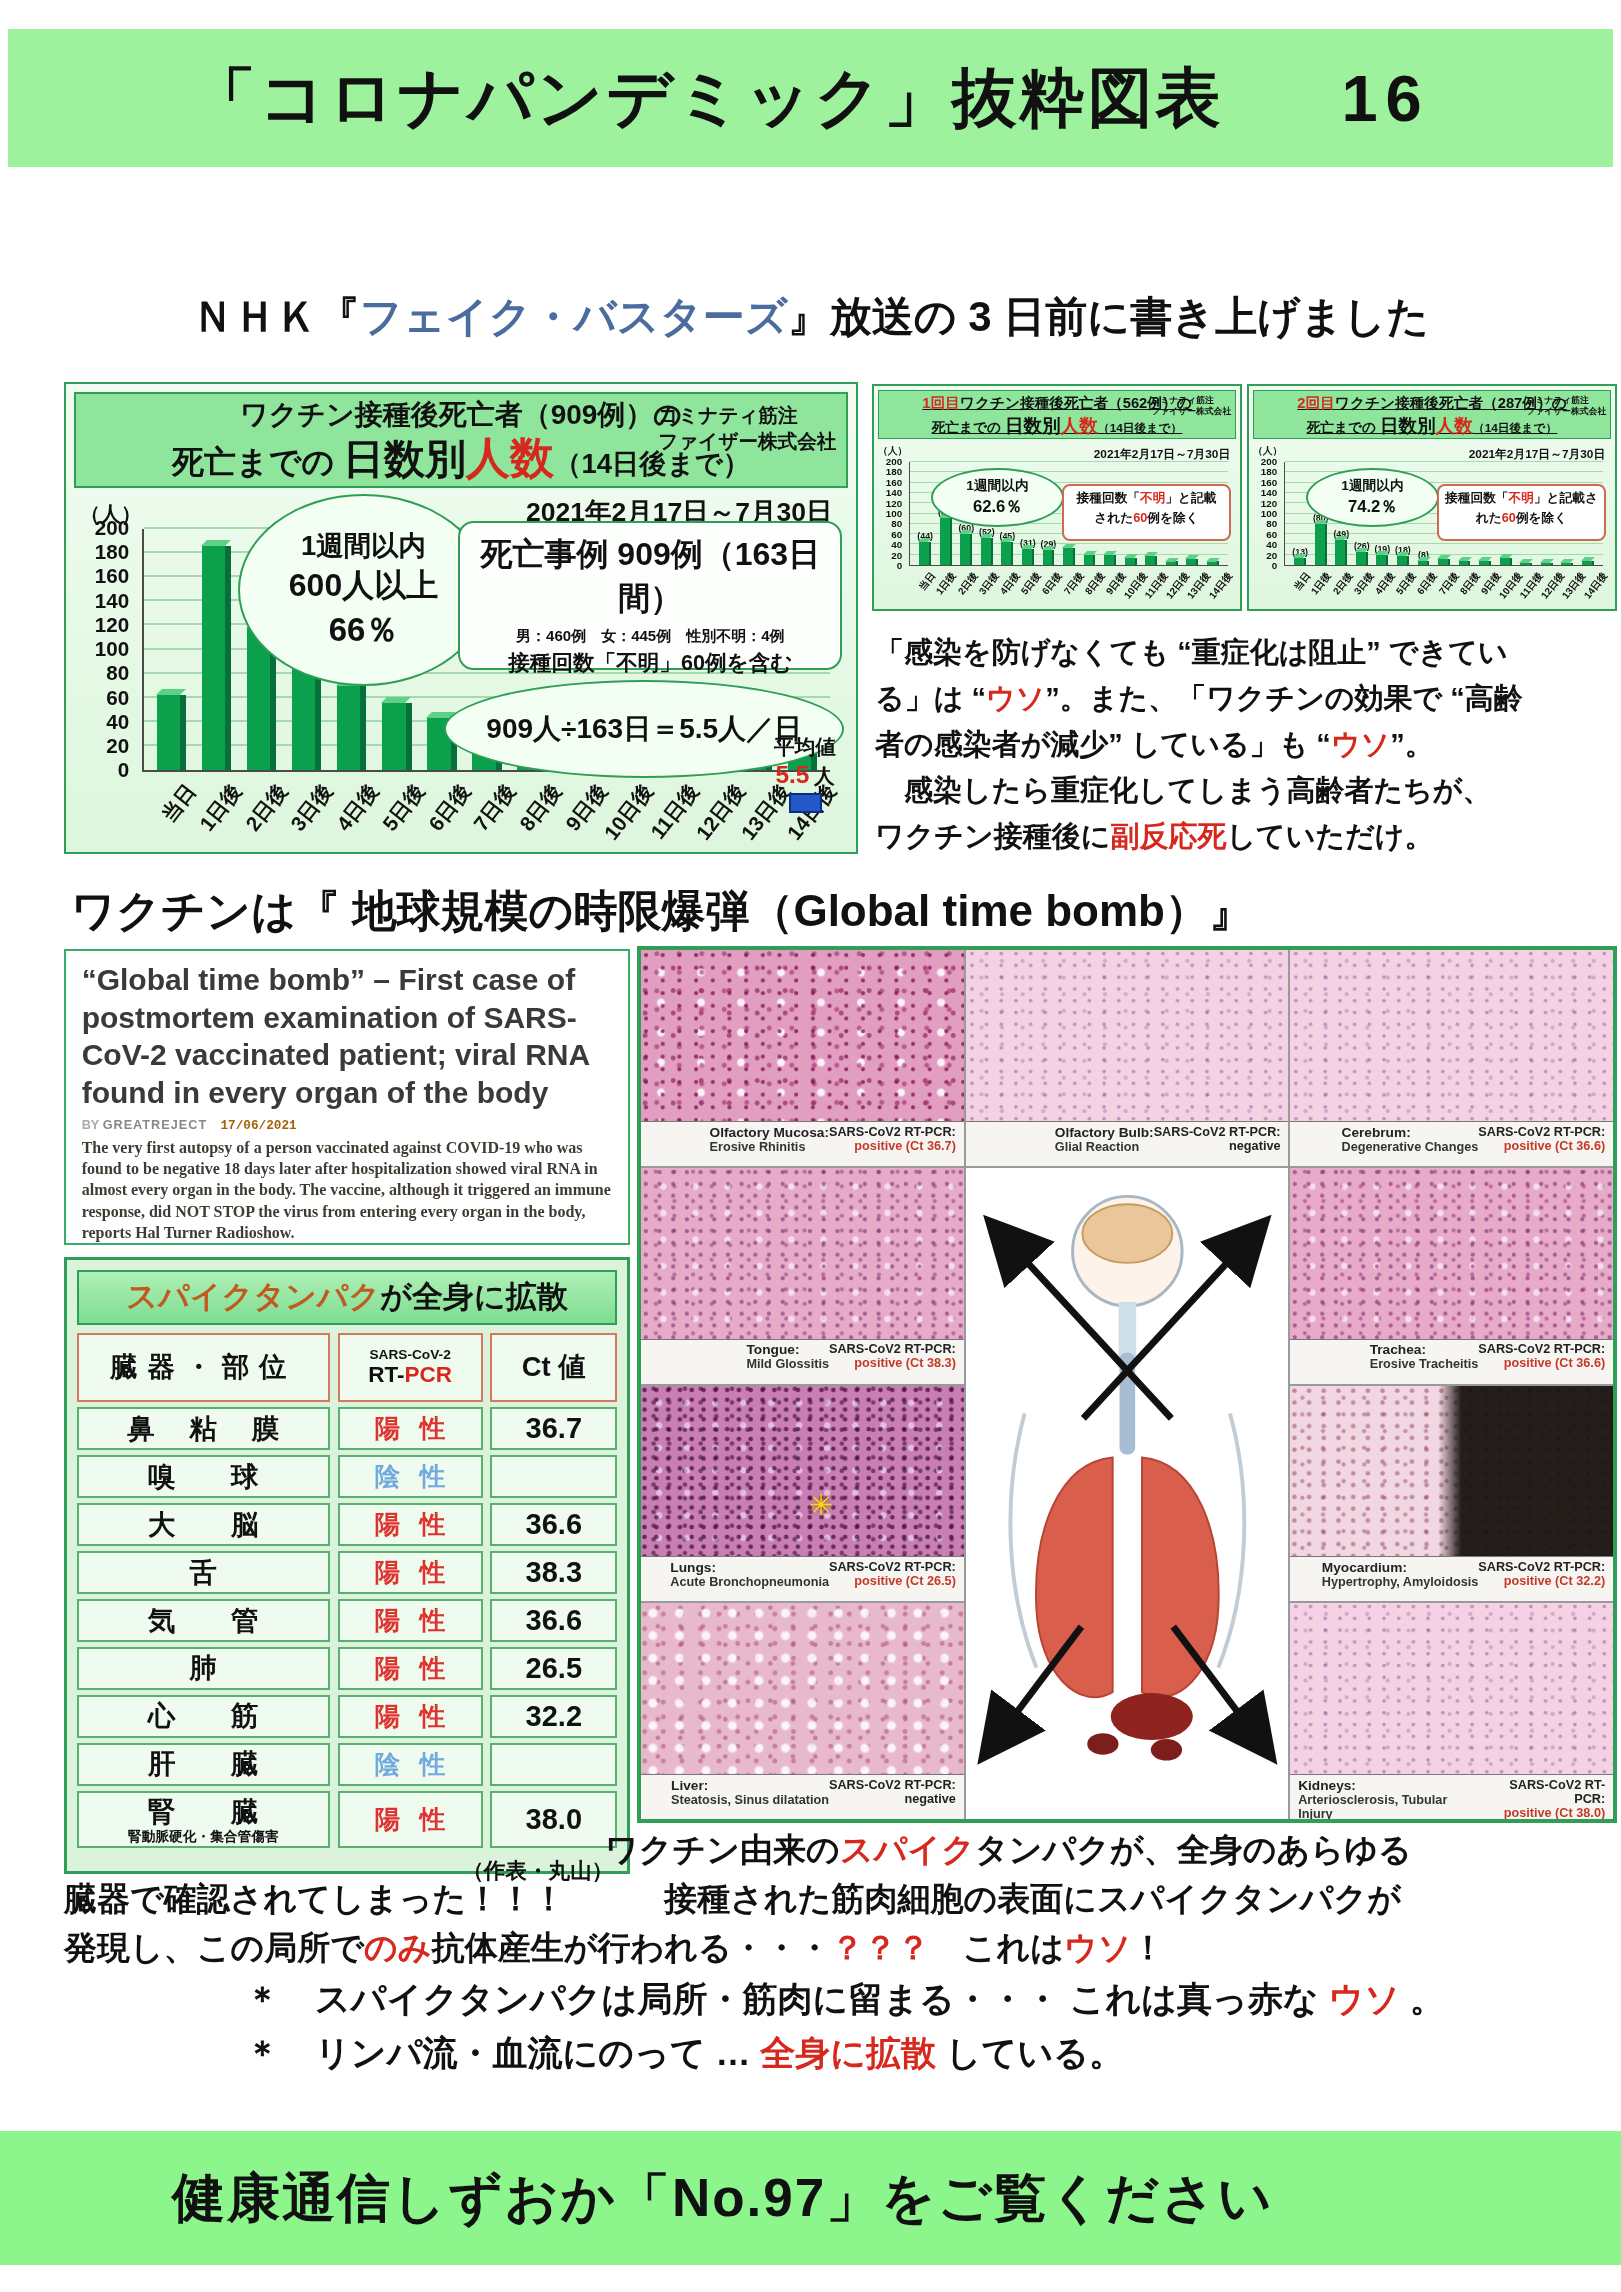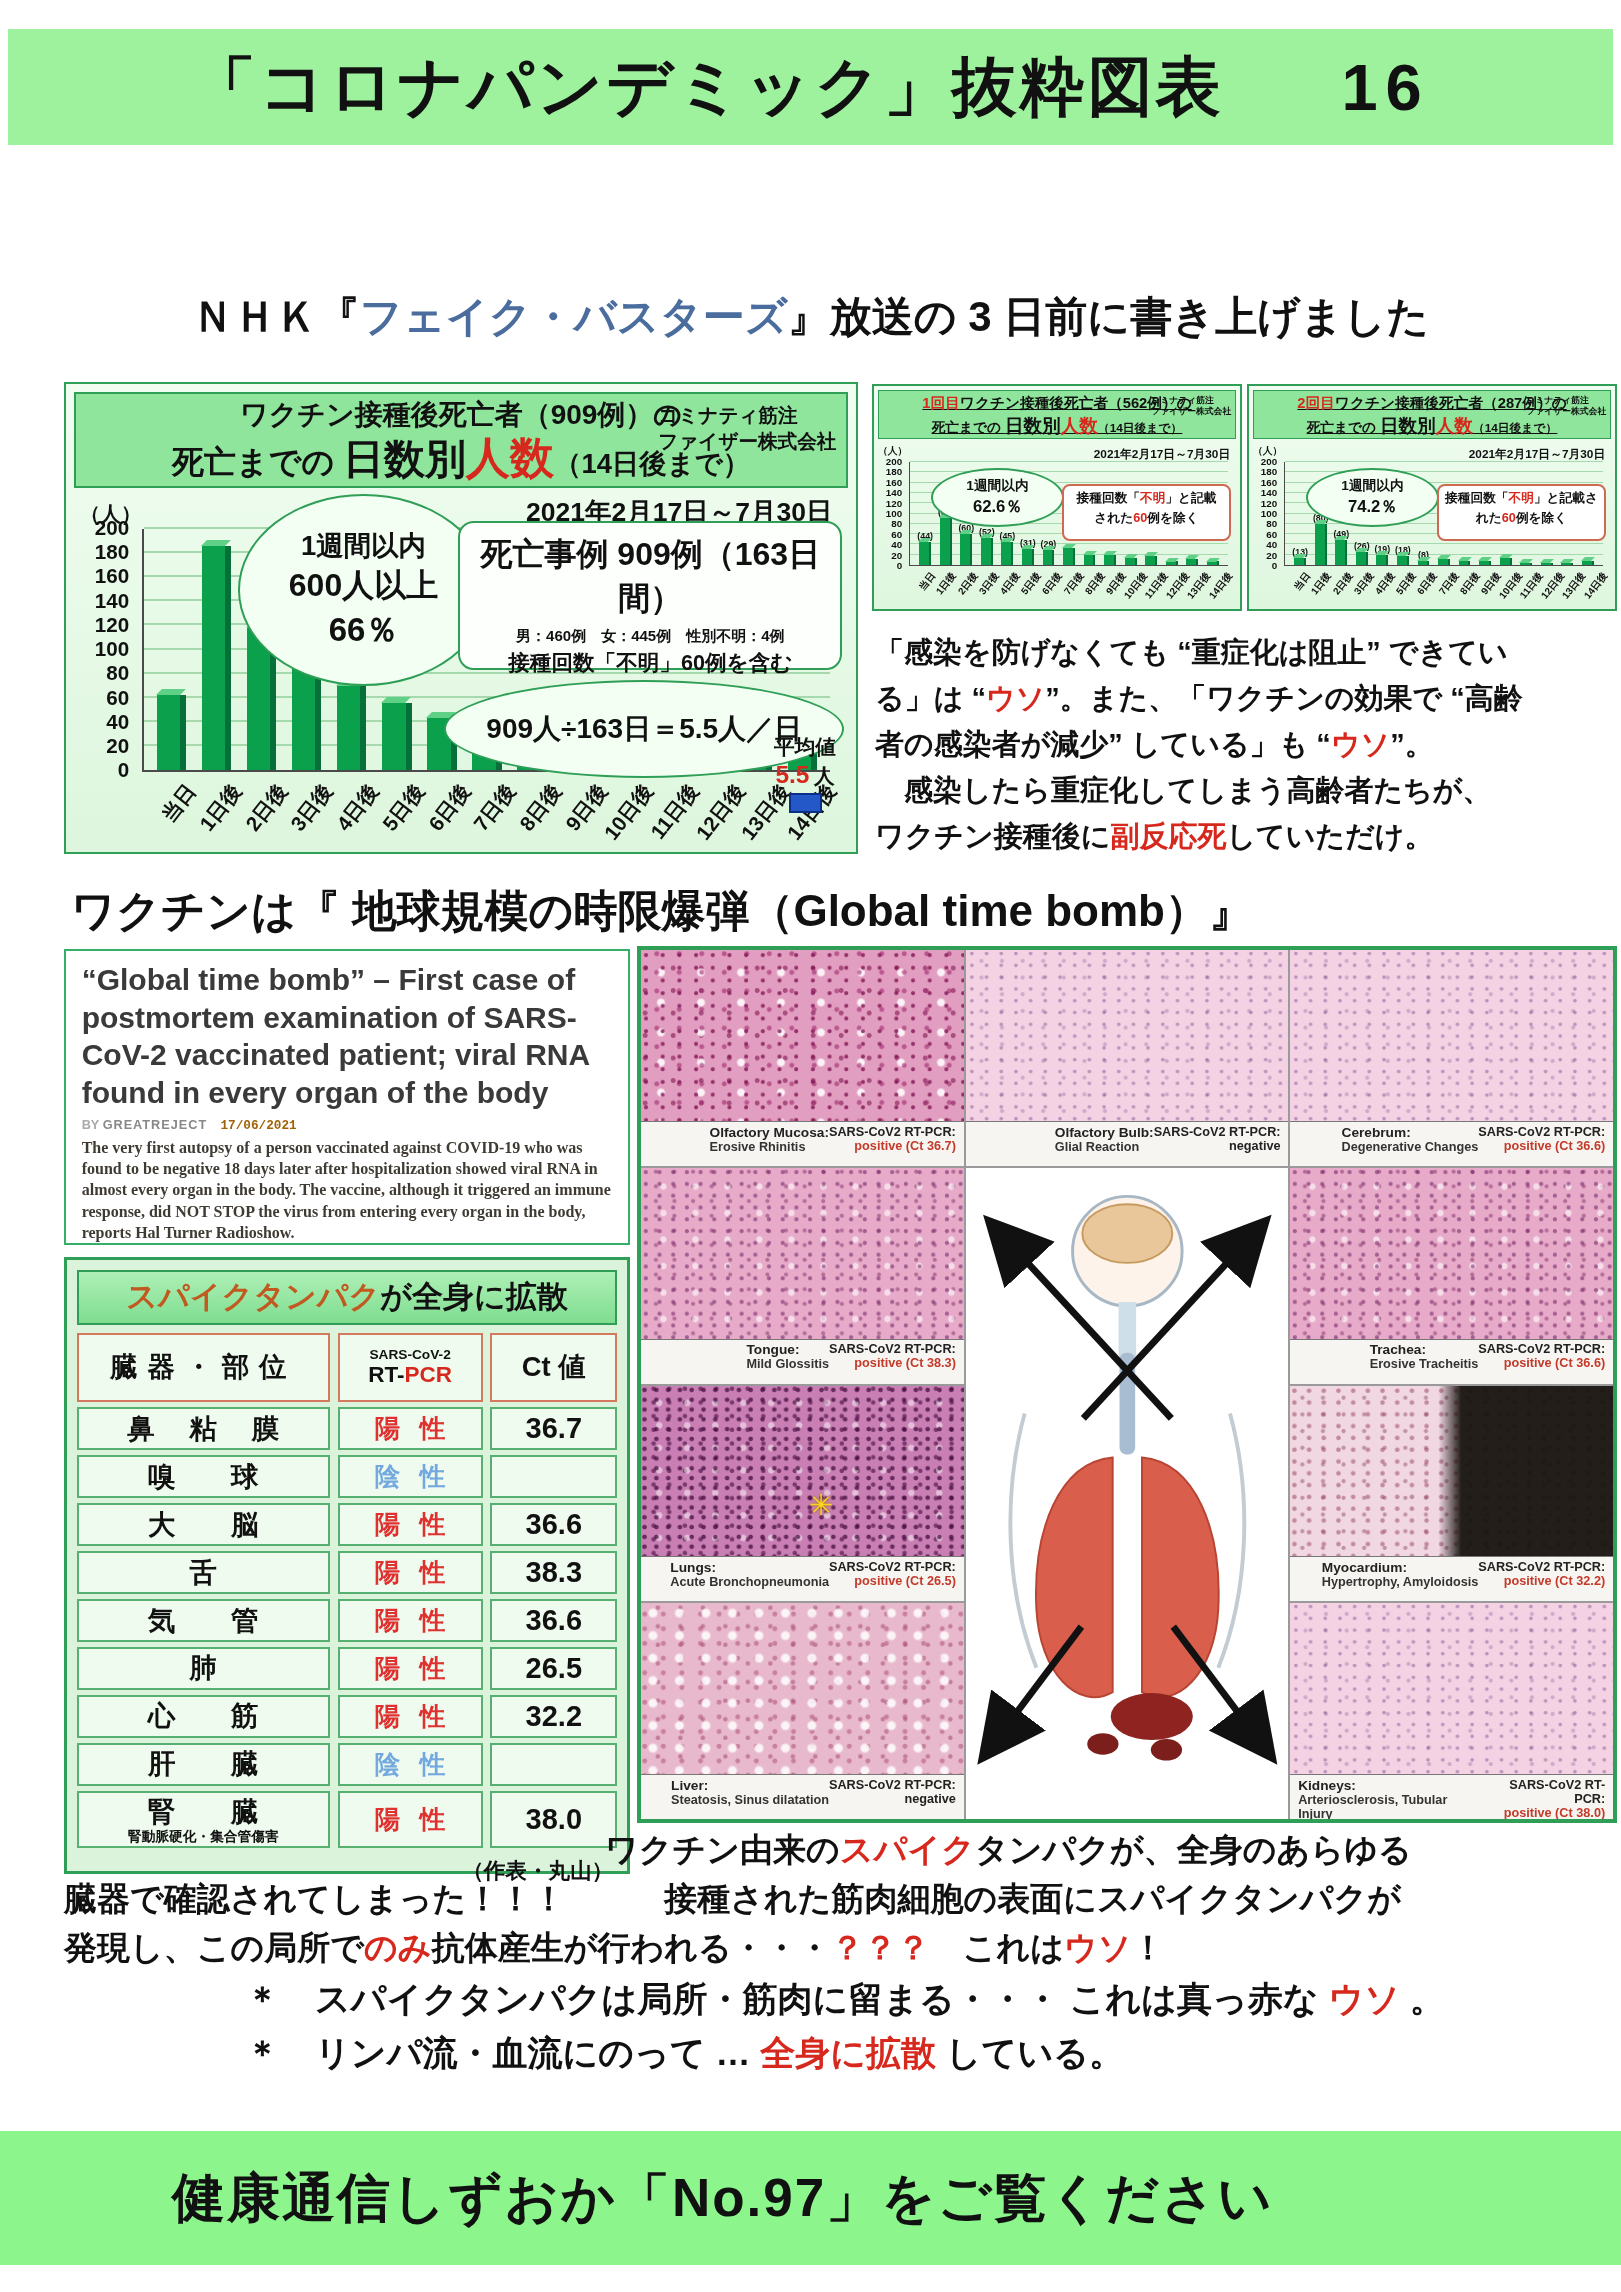--- a/index.html
+++ b/index.html
@@ -2,21 +2,21 @@
 <html><head>
 <meta charset="utf-8">
 <style>
   html,body{margin:0;padding:0;background:#fff;}
   #page{position:relative;width:1621px;height:2293px;background:#fff;overflow:hidden;
         font-family:"Liberation Sans","DejaVu Sans",sans-serif;color:#111;}
   .red{color:#d7281d;}
   .bb{font-weight:700;}
 
   
-  .band{position:absolute;left:7.8px;top:29px;width:1605px;height:116px;background:#9ef29e;
+  .band{position:absolute;left:7.8px;top:29px;width:1605px;height:138px;background:#9ef29e;
         display:flex;align-items:center;justify-content:center;gap:118px;}
   .band-title{font-size:65px;font-weight:700;letter-spacing:2.9px;}
   .band-page{font-size:65px;font-weight:700;letter-spacing:7.8px;}
   .footer-band{position:absolute;left:0;top:2131px;width:1621px;height:134px;background:#8cf68c;}
   .footer-text{padding-left:172px;font-size:53px;font-weight:700;line-height:134px;letter-spacing:2px;}
 
   
   .headline{position:absolute;left:0;top:196px;width:1621px;text-align:center;white-space:nowrap;font-weight:700;}
   .headline .h-big{font-size:59px;}
   .headline .h-mid{font-size:45px;}

